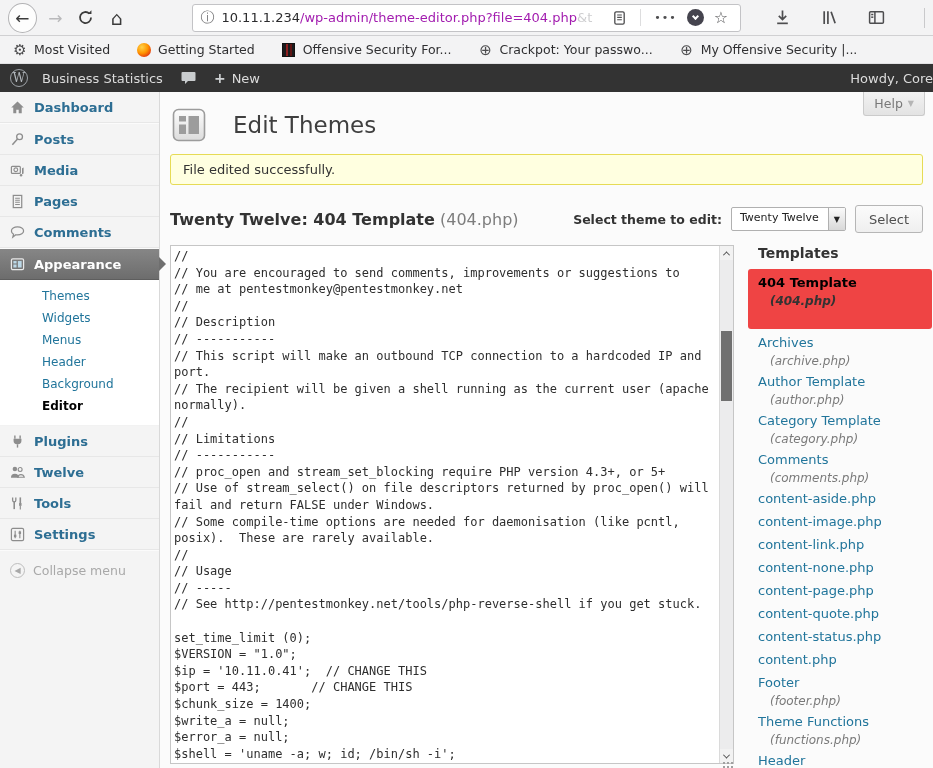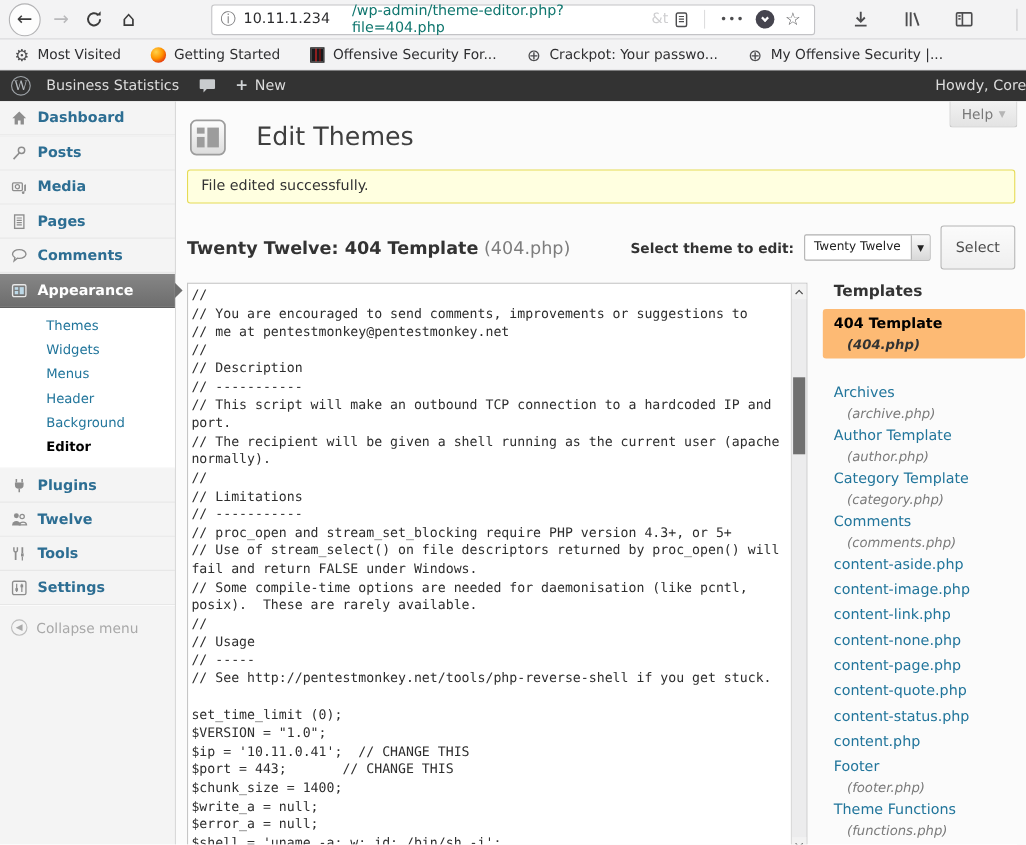--- a/index.html
+++ b/index.html
@@ -9,21 +9,21 @@
   
   .nav-toolbar { height:36px; background:#f3f3f4; border-bottom:1px solid #d0d0d2; display:flex; align-items:center; padding:0 8px; }
   .nav-btn { display:flex; align-items:center; justify-content:center; color:#3b3b3b; }
   .back-circle { width:30px; height:30px; border-radius:50%; border:1px solid #b3b3b5; background:#fdfdfd; font-size:17px; }
   .fwd { width:18px; margin-left:10px; font-size:17px; color:#b9b9bb; }
   .reload { width:18px; margin-left:13px; }
   .home { width:20px; margin-left:13px; font-size:19px; }
   .url-bar { margin-left:66px; width:572px; height:28px; background:#fff; border:1px solid #c3c3c6; border-radius:3px; display:flex; align-items:center; padding:0 7px; font-size:13px; }
   .info-i { color:#7a7a7c; font-size:14px; margin-right:7px; }
   .url-host { color:#2b2b2d; }
-  .url-path { color:#0f766e;margin-left:20px; }
+  .url-path { color:#a21caf; }
   .url-fade { color:#cfcfd1; }
   .url-spacer { flex:1; }
   .ubar-divider { width:1px; height:17px; background:#ddddde; margin:0 8px; }
   .ubar-icon { color:#4d4d4f; display:flex; align-items:center; margin:0 5px; }
   .dots { font-size:11px; letter-spacing:1px; color:#4d4d4f; }
   .pocket { width:17px; height:17px; border-radius:50%; background:#45444e; display:flex; align-items:center; justify-content:center; }
   .pocket .chev { width:5px; height:5px; border-left:2px solid #fff; border-top:2px solid #fff; transform:rotate(225deg); margin-top:-3px; }
   .star { font-size:16px; color:#58585a; }
   .chrome-right { display:flex; align-items:center; margin-left:28px; gap:20px; }
   .chrome-end-divider { width:1px; height:20px; background:#c9c9cb; margin-left:14px; }
@@ -72,42 +72,42 @@
   .notice { border:1px solid #e6db55; background:#ffffe0; border-radius:3px; padding:7px 12px; font-size:13px; color:#333; margin:0 2px 20px 0; }
   .file-row { display:flex; justify-content:space-between; align-items:center; margin:2px 2px 12px 0; }
   .file-heading { font-size:16px; color:#333; }
   .file-heading b { font-weight:bold; }
   .file-suffix { color:#7d7d7d; font-weight:400; }
   .theme-controls { display:flex; align-items:center; gap:9px; }
   .select-label { font-weight:bold; font-size:12.5px; color:#333; }
   .fake-select { display:flex; align-items:stretch; height:24px; border:1px solid #b0b0b0; background:#fff; border-radius:2px; cursor:pointer; }
   .sel-text { padding:3px 9px 0 8px; font-size:11px; color:#222; }
   .sel-arrow { width:17px; border-left:1px solid #b0b0b0; background:linear-gradient(#fafafa,#d8d8d8); display:flex; align-items:center; justify-content:center; font-size:8px; color:#222; }
-  .select-btn { height:40px; padding:0 13px; border:1px solid #b6b6b6; border-radius:3px; background:linear-gradient(#fbfbfb,#efefef); font-size:13px; color:#4e4e4e; font-family:inherit; cursor:pointer; }
+  .select-btn { height:28px; padding:0 13px; border:1px solid #b6b6b6; border-radius:3px; background:linear-gradient(#fbfbfb,#efefef); font-size:13px; color:#4e4e4e; font-family:inherit; cursor:pointer; }
 
   .editor-row { display:flex; align-items:flex-start; }
   .code-wrap { position:relative; width:564px; height:519px; border:1px solid #c6c6c6; background:#fff; flex-shrink:0; }
   .code-area { position:absolute; left:0; top:0; width:545px; height:515px; padding:2px 0 0 3px; border:none; outline:none; resize:none; overflow:hidden; background:transparent; font-family:"DejaVu Sans Mono","Liberation Mono",monospace; font-size:12px; line-height:16.6px; color:#2e2e2e; box-sizing:content-box; }
   .fake-scrollbar { position:absolute; top:0; right:0; width:14px; height:100%; background:#ececed; border-left:1px solid #dadada; }
   .sb-btn { position:absolute; left:0; width:100%; height:14px; display:flex; align-items:center; justify-content:center; background:#f2f2f2; cursor:pointer; }
   .sb-btn.up { top:0; }
   .sb-btn.down { bottom:0; }
   .sb-chev { width:5px; height:5px; border-left:1.6px solid #4c4c4c; border-top:1.6px solid #4c4c4c; }
   .sb-chev.c-up { transform:rotate(45deg) translate(1px,1px); }
   .sb-chev.c-down { transform:rotate(225deg) translate(1px,1px); }
   .sb-thumb { position:absolute; left:1px; right:1px; top:85px; height:70px; background:#707070; cursor:pointer; }
   .resize-grip { position:absolute; right:-1px; bottom:-10px; width:12px; height:12px; background-image:radial-gradient(#a0a0a0 1px, transparent 1.3px); background-size:4px 4px; cursor:nwse-resize; }
 
   
   .templates-col { width:184px; margin-left:14px; flex-shrink:0; }
   .tpl-heading { font-size:14px; font-weight:bold; color:#333; margin:0 0 8px 10px; }
   .tpl-item { margin-bottom:3px; padding:0 10px; cursor:pointer; }
   .tpl-name { font-size:13px; line-height:20px; color:#21759b; }
   .tpl-file { font-size:12px; line-height:16px; color:#7a7a7a; font-style:italic; padding-left:12px; }
-  .tpl-item.active { background:#fdba74; border-radius:3px; padding:4px 10px 5px; margin-bottom:22px; }
+  .tpl-item.active { background:#ef4444; border-radius:3px; padding:4px 10px 20px; margin-bottom:4px; }
   .tpl-item.active .tpl-name { color:#000; font-weight:bold; }
   .tpl-item.active .tpl-file { color:#333; font-weight:bold; }
 
   svg { display:block; }
 </style>
 </head>
 <body>
 
 <div class="screen">
 

